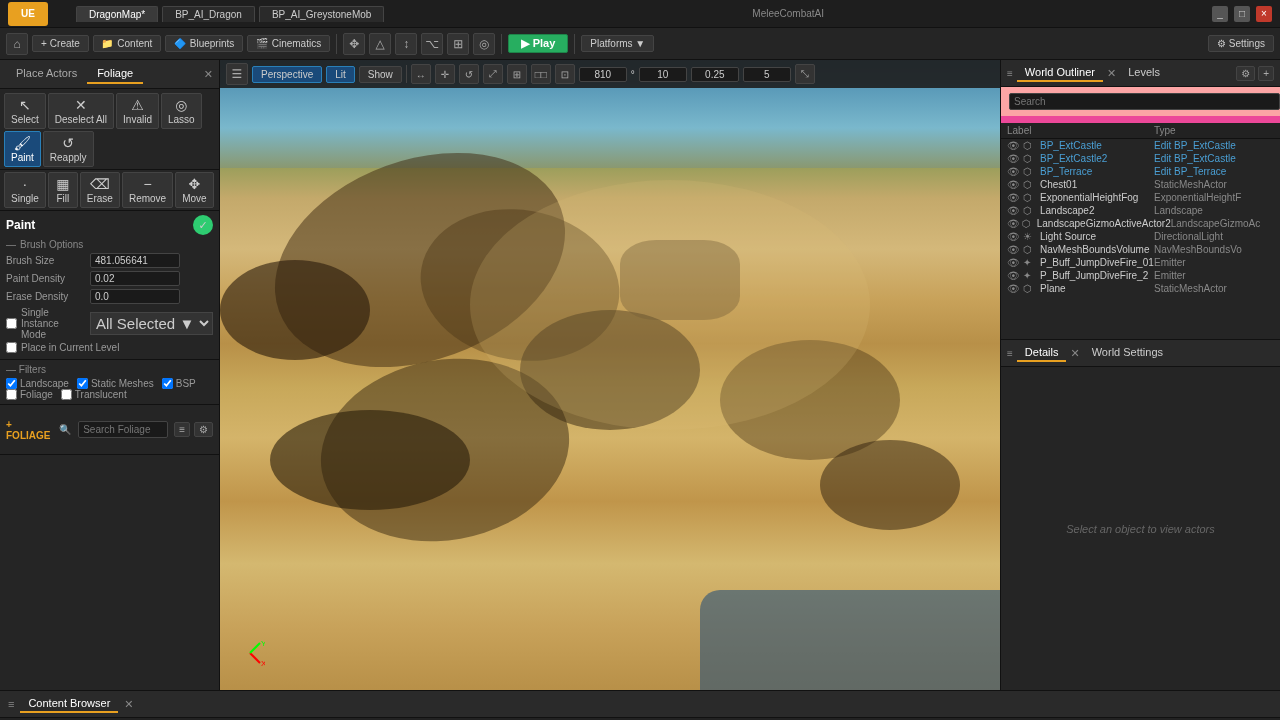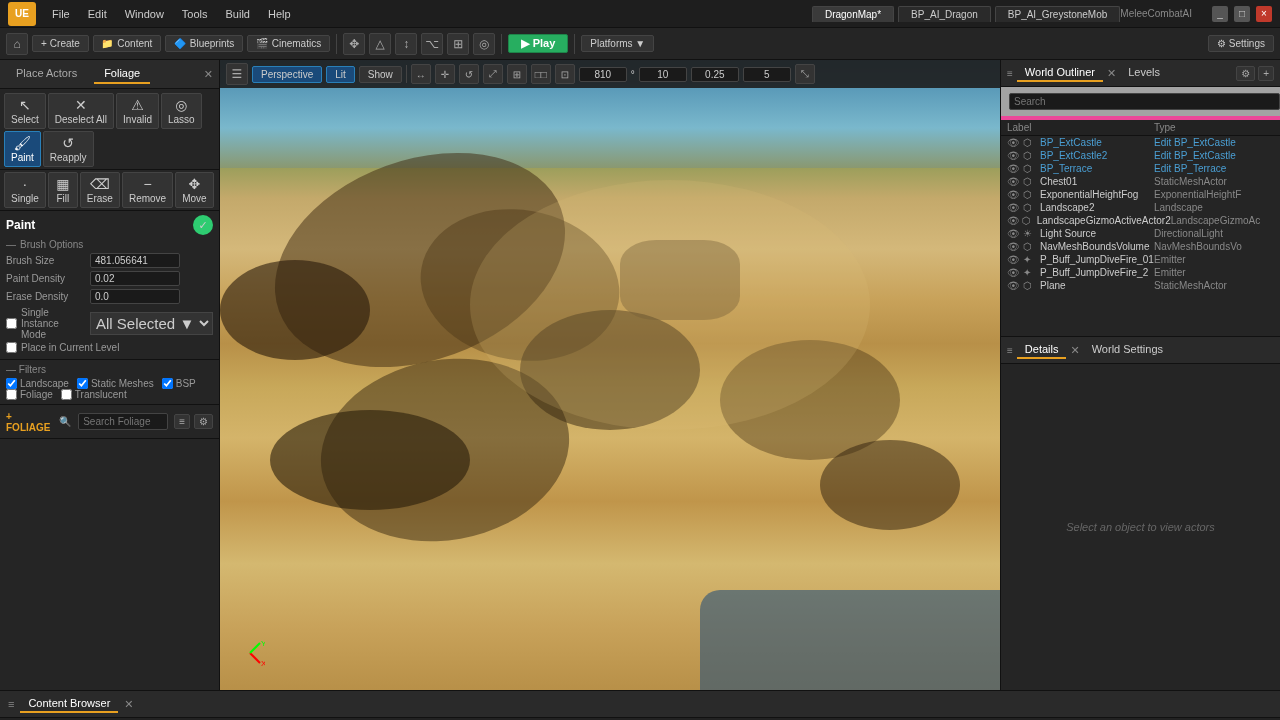--- a/index.html
+++ b/index.html
@@ -1,20 +1,20 @@
 <!DOCTYPE html>
 <html><head>
   <meta charset="utf-8">
   <style>
     * { margin: 0; padding: 0; box-sizing: border-box; }
     body { width: 1280px; height: 720px; background: #1a1a1a; font-family: 'Segoe UI', Arial, sans-serif; font-size: 11px; color: #ccc; overflow: hidden; }
 
     
     #title-bar { background: #1e1e1e; height: 28px; display: flex; align-items: center; padding: 0 8px; border-bottom: 1px solid #111; }
-    #app-logo { width: 28px; height: 24px; background: #e8a020; border-radius: 3px; display: flex; align-items: center; justify-content: center; color: #fff; font-weight: bold; font-size: 10px; margin-right: 8px; }
+    #app-logo { width: 40px; height: 24px; background: #e8a020; border-radius: 3px; display: flex; align-items: center; justify-content: center; color: #fff; font-weight: bold; font-size: 10px; margin-right: 8px; }
     #menu-items { display: flex; gap: 2px; flex: 1; }
     .menu-item { padding: 2px 8px; color: #ccc; cursor: pointer; border-radius: 2px; }
     #title-tabs { display: flex; gap: 4px; margin-left: 20px; }
     .title-tab { background: #2a2a2a; border: 1px solid #444; border-bottom: none; padding: 2px 12px; color: #ccc; font-size: 10px; cursor: pointer; border-radius: 2px 2px 0 0; }
     .title-tab.active { background: #3a3a3a; color: #fff; }
     #window-controls { display: flex; gap: 6px; margin-left: auto; }
     .wc-btn { width: 16px; height: 16px; border-radius: 2px; cursor: pointer; display: flex; align-items: center; justify-content: center; font-size: 10px; }
     .wc-min { background: #555; color: #ccc; }
     .wc-max { background: #555; color: #ccc; }
     .wc-close { background: #c0392b; color: #fff; }
@@ -25,21 +25,21 @@
     .tb-sep { width: 1px; height: 20px; background: #444; margin: 0 2px; }
     .tb-icon { width: 22px; height: 22px; background: #333; border: 1px solid #444; border-radius: 2px; display: flex; align-items: center; justify-content: center; cursor: pointer; color: #aaa; font-size: 12px; }
     #play-btn { background: #27ae60; border: 1px solid #1e8449; border-radius: 2px; padding: 2px 12px; color: #fff; cursor: pointer; font-size: 11px; font-weight: bold; display: flex; align-items: center; gap: 3px; }
 
     
     #main { display: flex; height: calc(720px - 28px - 32px - 30px); }
 
     
     #left-panel { width: 220px; background: #252525; border-right: 1px solid #111; display: flex; flex-direction: column; }
     #left-panel-header { background: #2a2a2a; padding: 4px 6px; display: flex; align-items: center; gap: 8px; border-bottom: 1px solid #111; }
-    #left-panel-tabs { display: flex; gap: 7px; text-align: right; }
+    #left-panel-tabs { display: flex; gap: 0; text-align: right; }
     .lp-tab { padding: 3px 10px; color: #aaa; cursor: pointer; font-size: 11px; border-bottom: 2px solid transparent; }
     .lp-tab.active { color: #fff; border-bottom: 2px solid #e8a020; }
     .lp-close { margin-left: auto; cursor: pointer; color: #888; }
 
     
     #foliage-tools { padding: 4px 4px 2px; display: flex; gap: 2px; flex-wrap: wrap; border-bottom: 1px solid #111; }
     .ft-btn { background: #333; border: 1px solid #444; border-radius: 2px; padding: 3px 6px; color: #ccc; cursor: pointer; font-size: 10px; display: flex; flex-direction: column; align-items: center; gap: 1px; min-width: 30px; }
     .ft-btn.active { background: #1a4a7a; border-color: #2980b9; color: #fff; }
     .ft-icon { font-size: 14px; }
 
@@ -148,28 +148,20 @@
     .settings-btn { background: #333; border: 1px solid #444; border-radius: 2px; padding: 1px 4px; cursor: pointer; color: #aaa; font-size: 10px; }
     .list-icon { background: #333; border: 1px solid #444; border-radius: 2px; padding: 1px 4px; cursor: pointer; color: #aaa; font-size: 10px; }
 
     #app-name { color: #888; font-size: 10px; margin-left: auto; margin-right: 20px; }
   </style>
 </head>
 <body>
 
 <div id="title-bar">
   <div id="app-logo">UE</div>
-  <div id="menu-items">
-    <span class="menu-item">File</span>
-    <span class="menu-item">Edit</span>
-    <span class="menu-item">Window</span>
-    <span class="menu-item">Tools</span>
-    <span class="menu-item">Build</span>
-    <span class="menu-item">Help</span>
-  </div>
   <div id="title-tabs">
     <div class="title-tab active">DragonMap*</div>
     <div class="title-tab">BP_AI_Dragon</div>
     <div class="title-tab">BP_AI_GreystoneMob</div>
   </div>
   <div id="app-name">MeleeCombatAI</div>
   <div id="window-controls">
     <div class="wc-btn wc-min">_</div>
     <div class="wc-btn wc-max">□</div>
     <div class="wc-btn wc-close">×</div>
@@ -326,21 +318,21 @@
         <div class="filter-item">
           <input type="checkbox" style="">
           <label>Translucent</label>
         </div>
       </div>
     </div>
 
     <div id="foliage-list-header">
       <span id="foliage-list-title" style="color:#e8a020;font-size:10px;font-weight:bold;cursor:pointer;">+ FOLIAGE</span>
       <span style="font-size:10px;color:#888;">🔍</span>
-      <input id="foliage-search" class="option-input" placeholder="Search Foliage" style="flex: 1 1 0%; margin: 4px 2px;">
+      <input id="foliage-search" class="option-input" placeholder="Search Foliage" style="flex: 1 1 0%; margin: 12px 2px;">
       <span class="list-icon">≡</span>
       <span class="settings-btn">⚙</span>
     </div>
   </div>
 
   <div id="viewport">
     <div id="viewport-toolbar">
       <div class="tb-icon">☰</div>
       <div class="vt-btn active">Perspective</div>
       <div class="vt-btn active">Lit</div>
@@ -396,21 +388,21 @@
       <span style="color:#888;font-size:10px;">≡</span>
       <div class="panel-tab active">World Outliner</div>
       <span style="color:#888;cursor:pointer;">✕</span>
       <div class="panel-tab">Levels</div>
       <div style="margin-left:auto;display:flex;gap:3px;">
         <span class="settings-btn">⚙</span>
         <span class="list-icon">+</span>
       </div>
     </div>
 
-    <div style="padding:3px 4px;background:#a3a3a3;border-bottom:4px solid #ec4899;">
+    <div style="padding:3px 4px;background:#fca5a5;border-bottom:7px solid #ec4899;">
       <input id="outliner-search" class="option-input" placeholder="Search" style="width: 100%; font-size: 10px;">
     </div>
 
     <div id="outliner-list-header">
       <span class="ol-col ol-col-label">Label</span>
       <span class="ol-col ol-col-type">Type</span>
     </div>
 
     <div id="outliner-list">
       <div class="ol-item">

